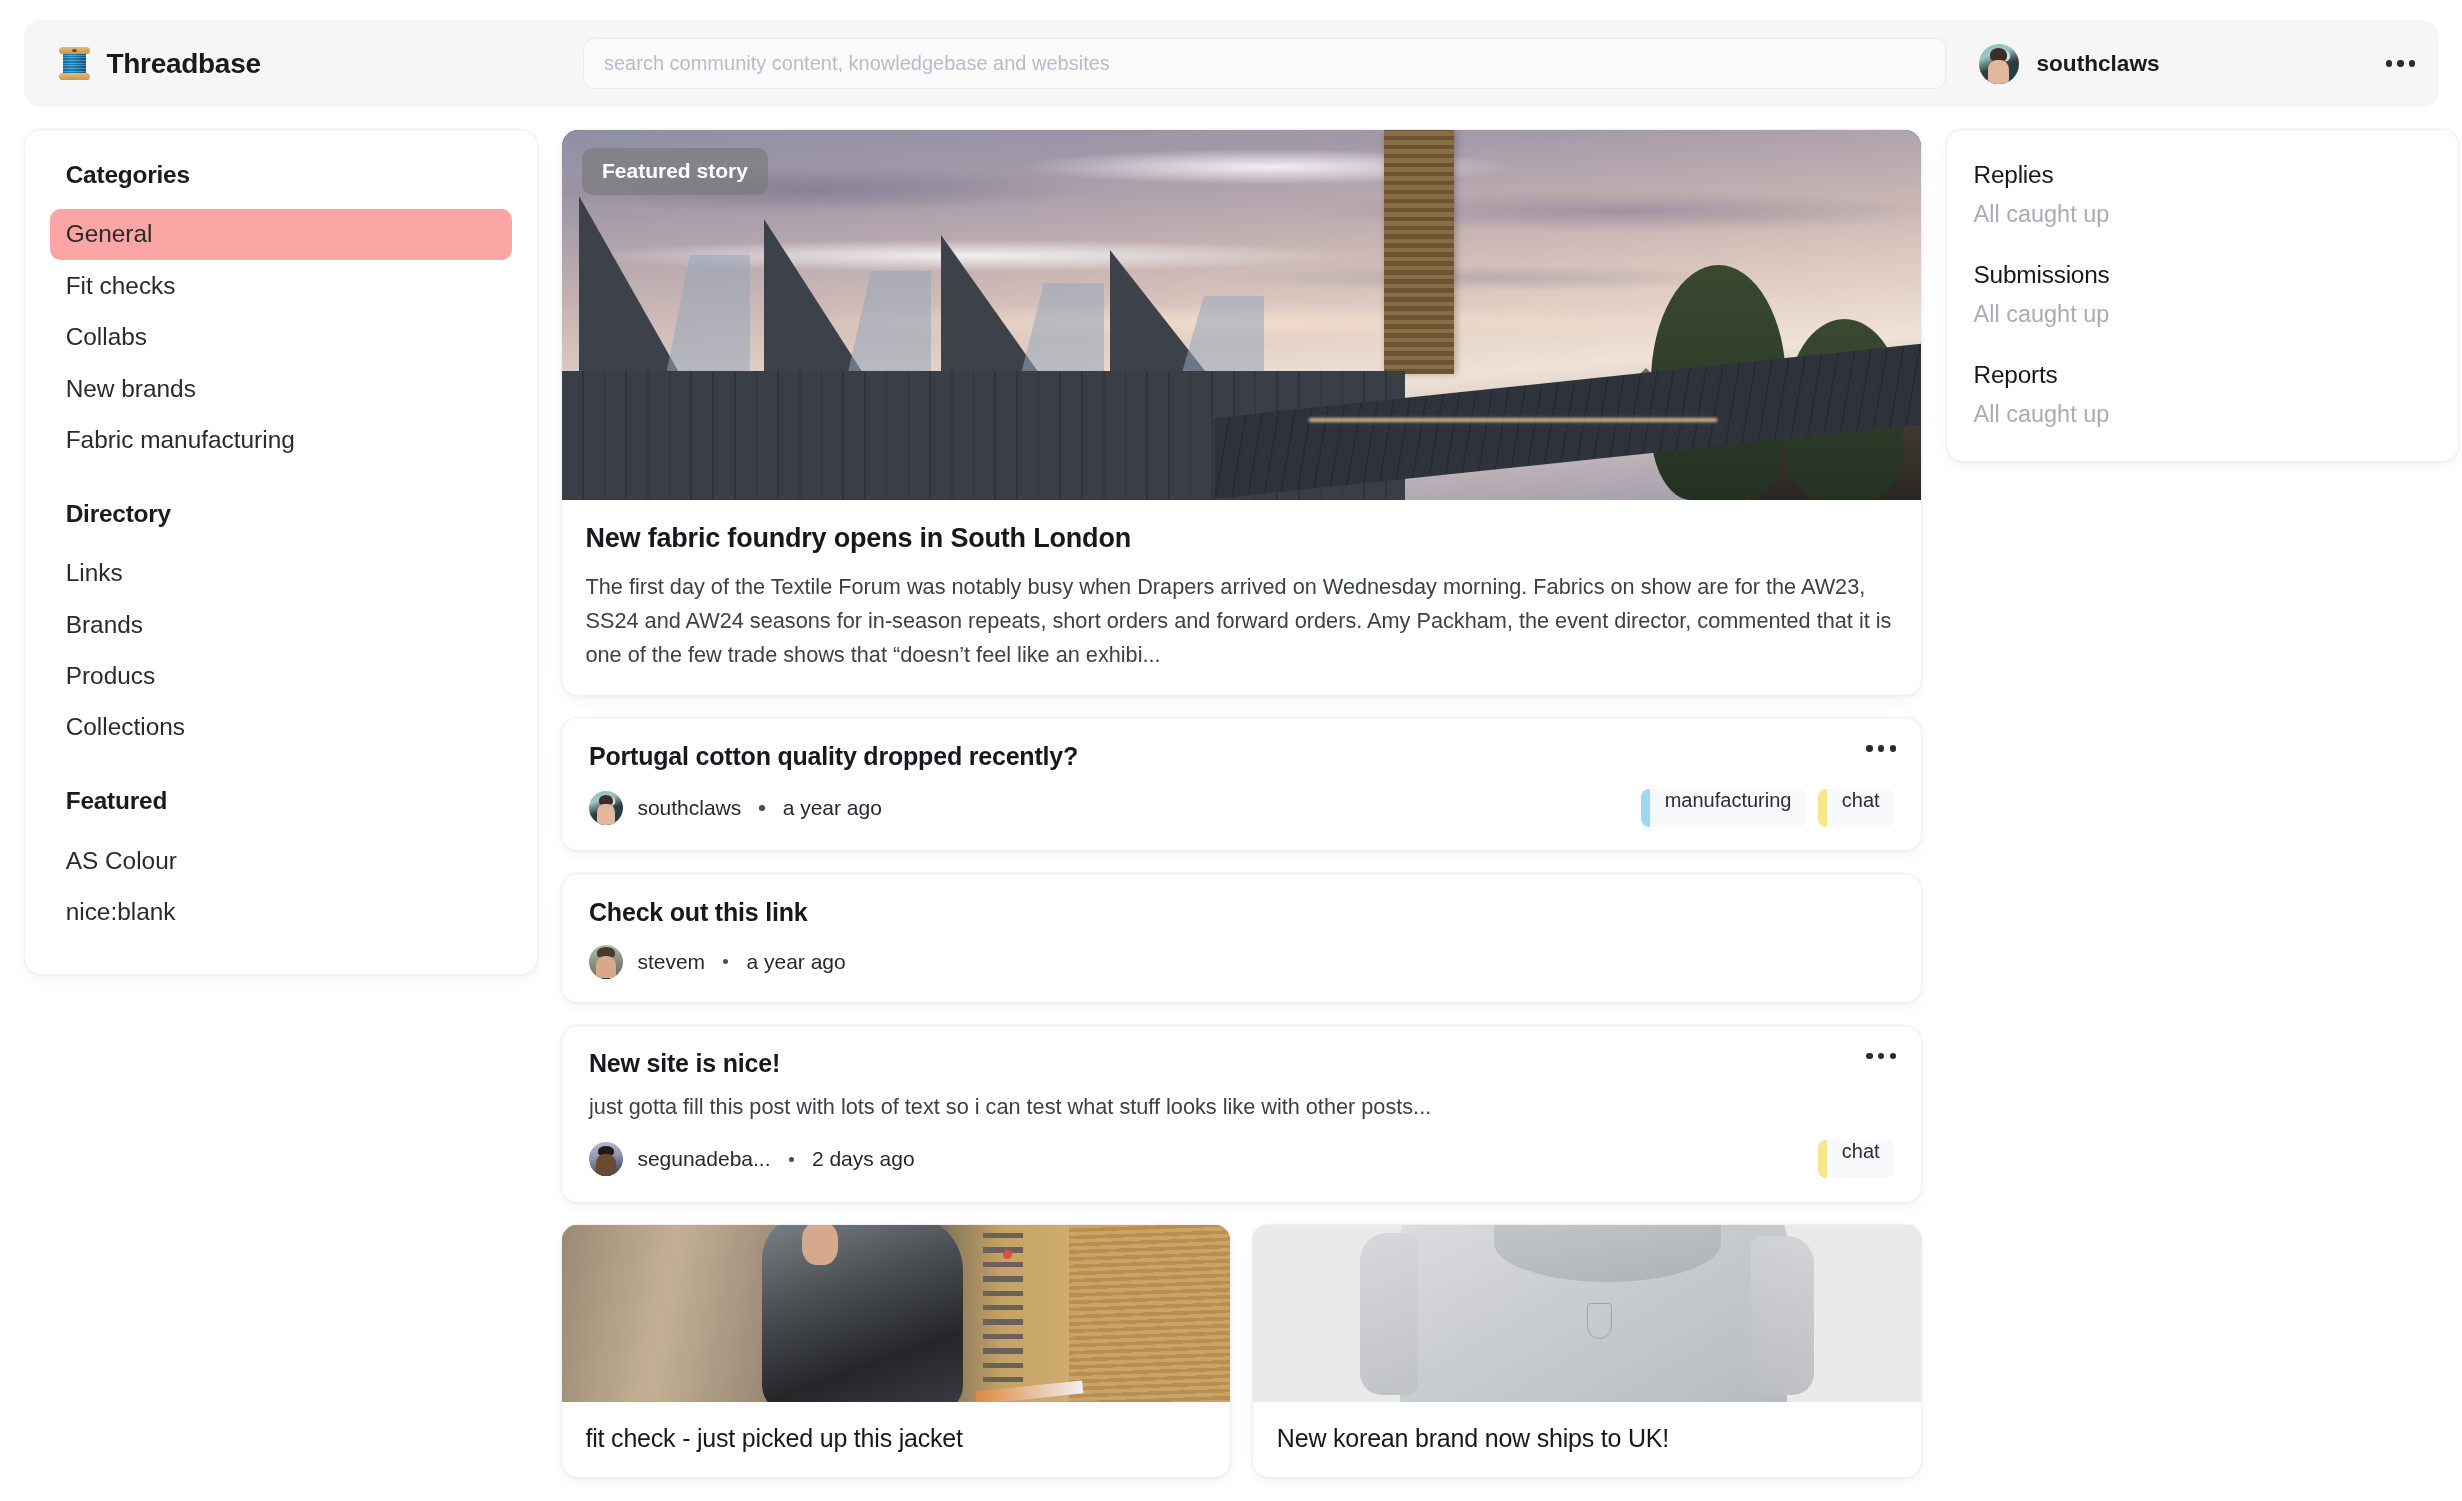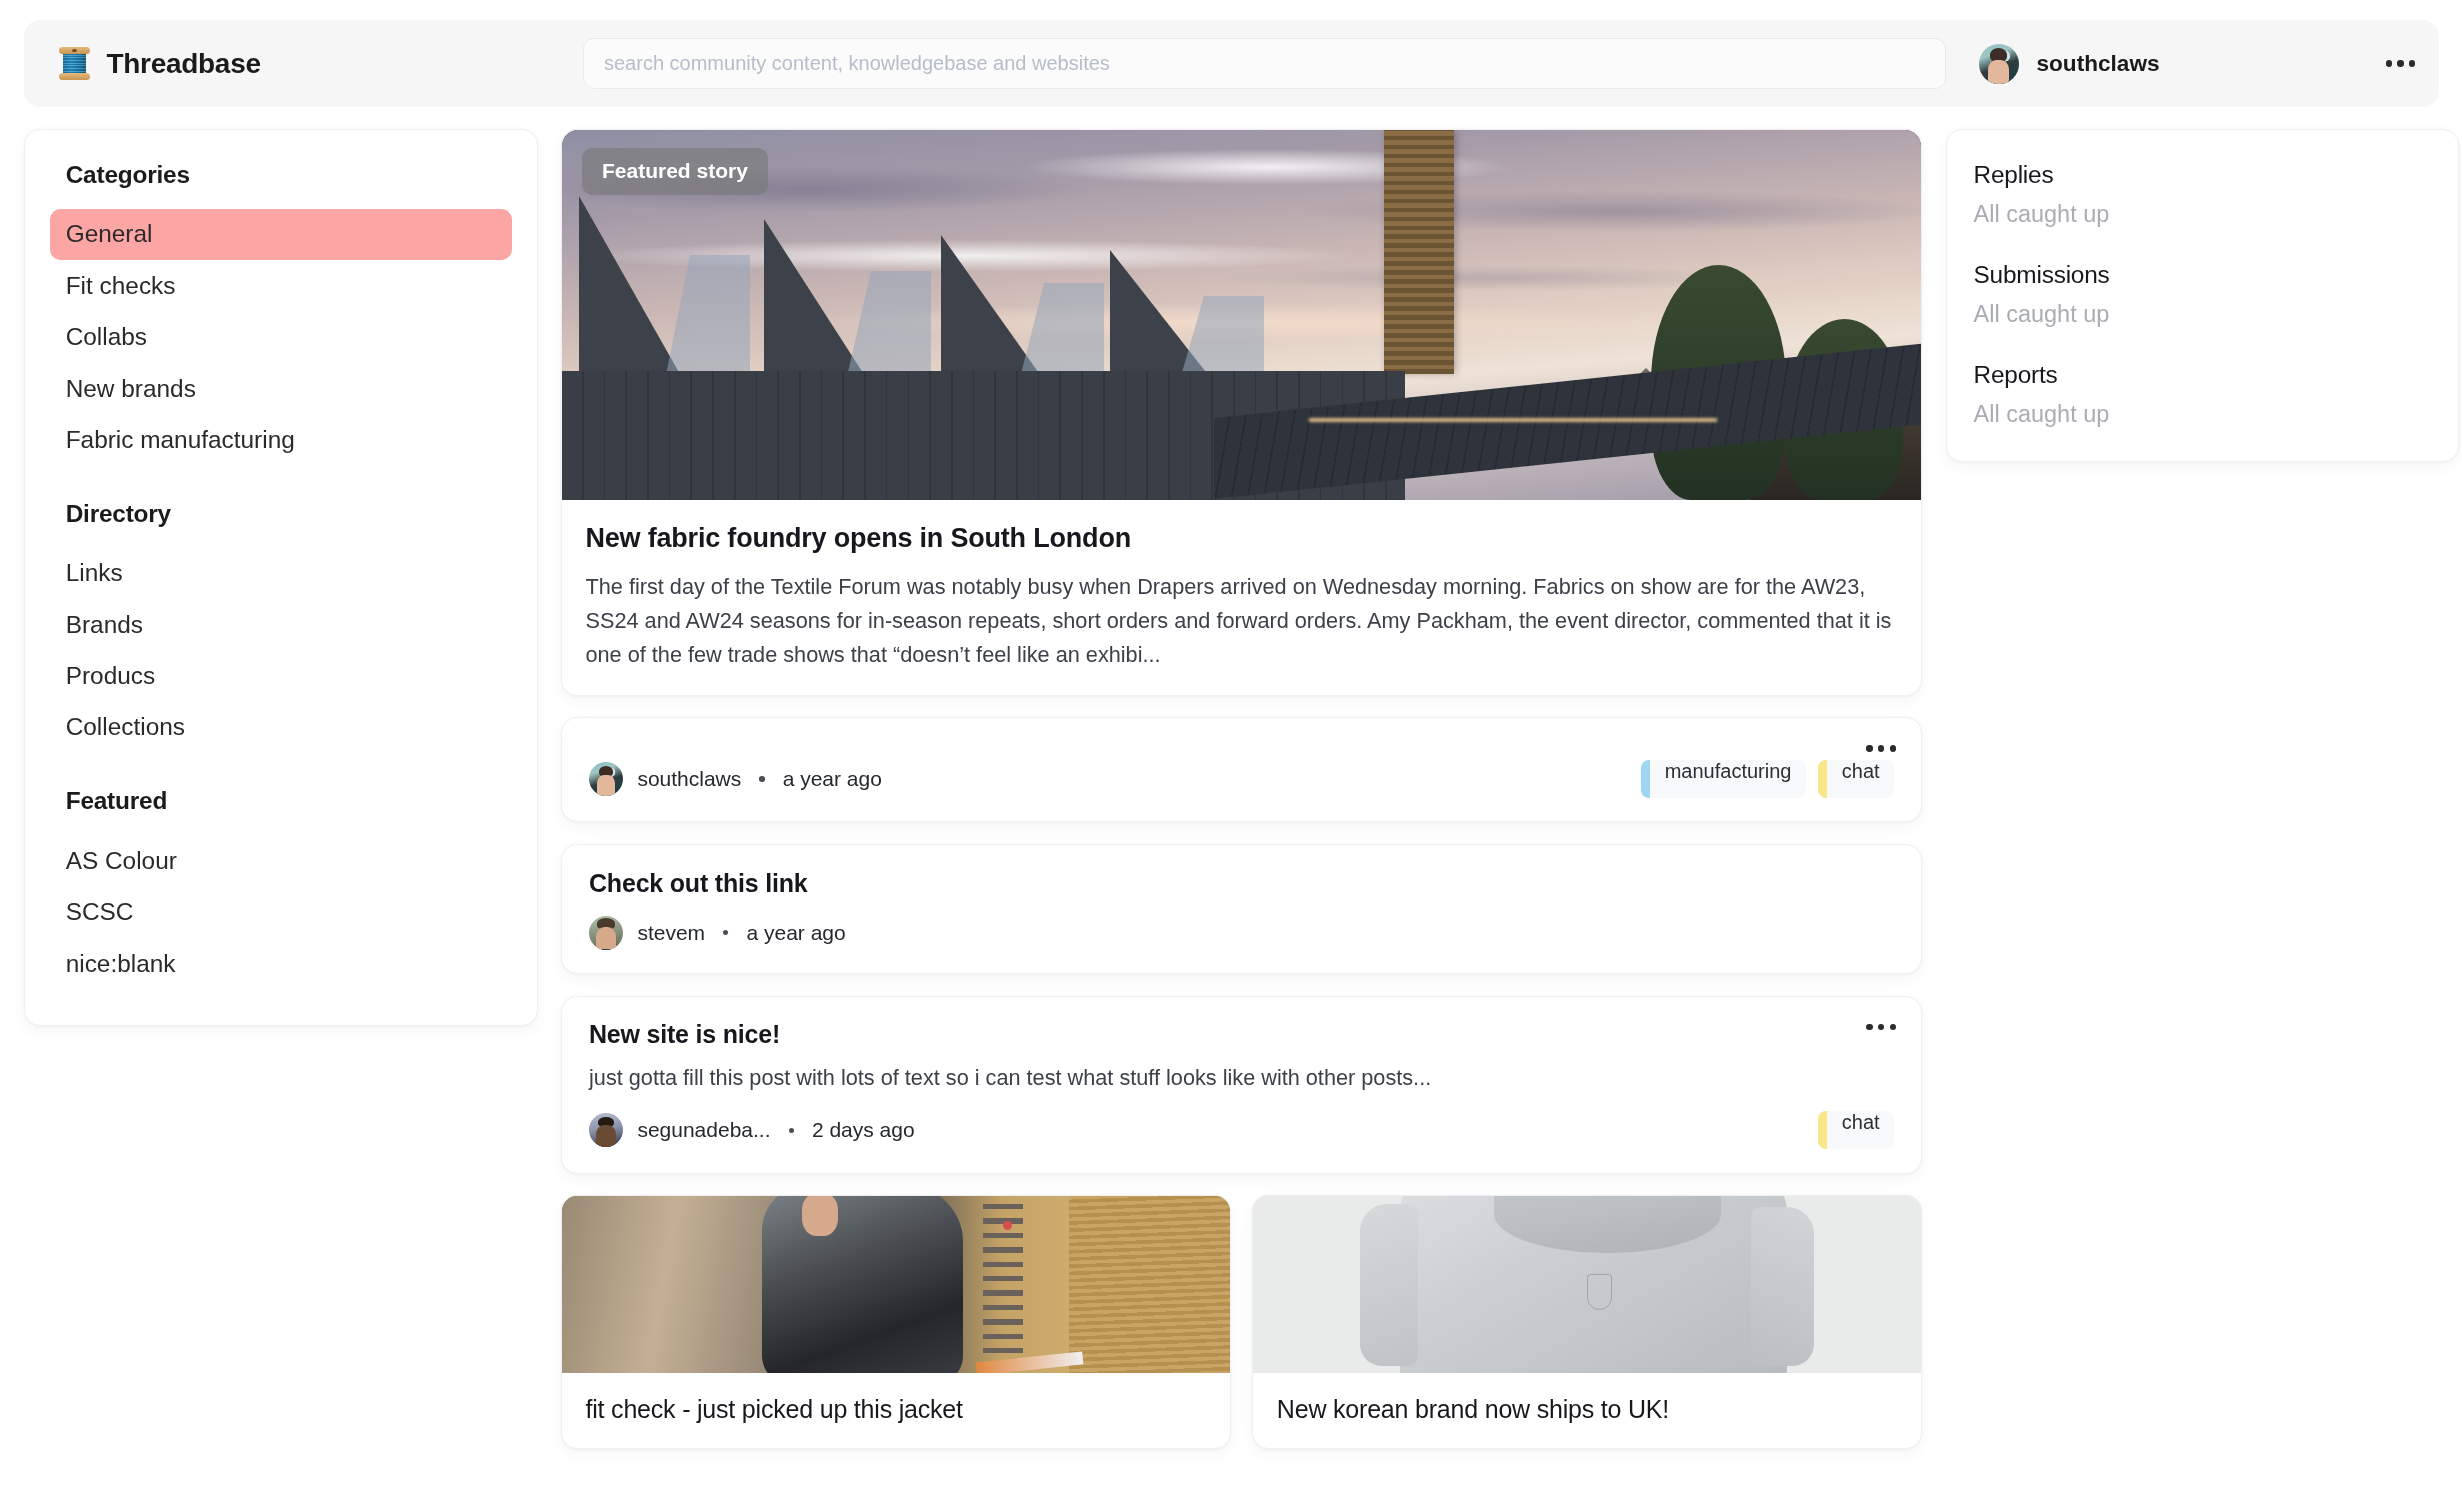--- a/index.html
+++ b/index.html
@@ -515,21 +515,20 @@
         <div class="sb-head">Directory</div>
         <div class="sb-item">Links</div>
         <div class="sb-item">Brands</div>
         <div class="sb-item">Producs</div>
         <div class="sb-item">Collections</div>
       </div>
 
       <div class="sb-group">
         <div class="sb-head">Featured</div>
         <div class="sb-item">AS Colour</div>
-        <div class="sb-item">SCSC</div>
         <div class="sb-item">nice:blank</div>
       </div>
 
     </div>
 
     <div class="feed">
 
       <div class="card featured">
         <div class="hero">
           <div class="sky"></div>
@@ -561,20 +560,21 @@
           <div class="featured-excerpt">The first day of the Textile Forum was notably busy when Drapers arrived on Wednesday morning. Fabrics on show are for the AW23, SS24 and AW24 seasons for in-season repeats, short orders and forward orders. Amy Packham, the event director, commented that it is one of the few trade shows that “doesn’t feel like an exhibi...</div>
         </div>
       </div>
 
       <div class="card post">
         <span class="post-more">
             <i></i>
             <i></i>
             <i></i>
           </span>
+        <div class="post-title">Portugal cotton quality dropped recently?</div>
         <div class="post-meta">
           <span class="avatar av-south"></span>
           <span class="meta-name">southclaws</span>
           <span class="meta-dot"></span>
           <span class="meta-time">a year ago</span>
           <span class="tags">
             <span class="tag">
               <span class="bar" style="background:#9ed7f2"></span>
               <span class="lbl">manufacturing</span>
             </span>

